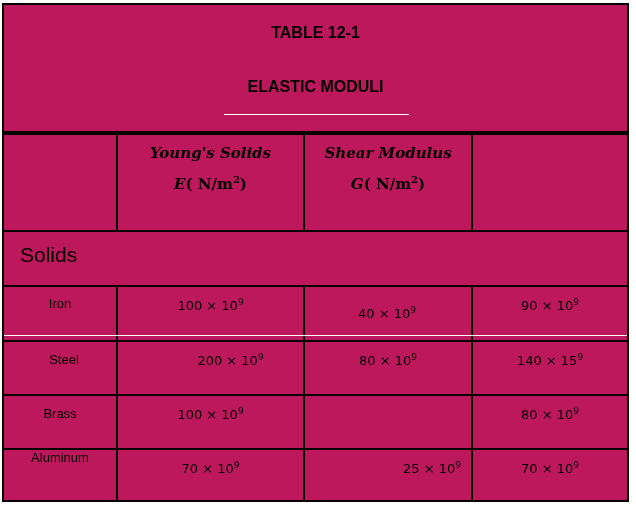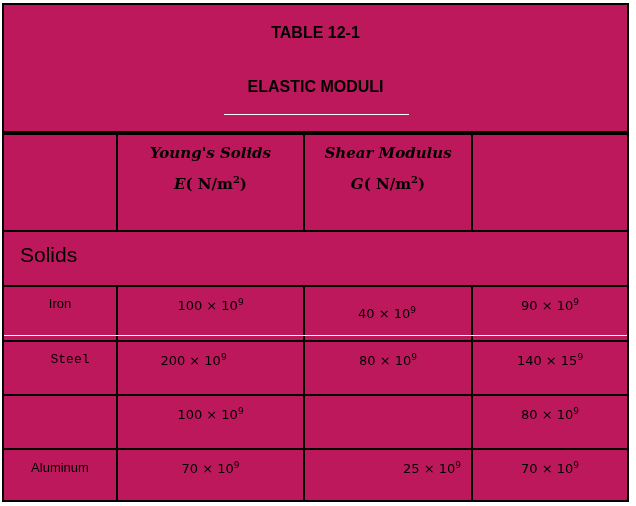--- a/index.html
+++ b/index.html
@@ -67,25 +67,26 @@
     <span class="unit" style="margin-top:12px;"><i>G</i><span>( N/m</span><sup>2</sup><span>)</span></span>
   </div>
 
   <div class="section">Solids</div>
 
   <div class="cell mat" style="left:0;top:291px;width:112px;">Iron</div>
   <div class="cell val" style="left:114px;top:292px;width:185px;display:block;"><span>100 × 10</span><sup>9</sup></div>
   <div class="cell val" style="left:301px;top:300px;width:164px;display:block;"><span>40 × 10</span><sup>9</sup></div>
   <div class="cell val" style="left:469px;top:292px;width:154px;display:block;"><span>90 × 10</span><sup>9</sup></div>
 
-  <div class="cell mat" style="left:14px;top:347px;width:104px;font-family:Liberation Mono, monospace;">Steel</div>
-  <div class="cell val" style="left:114px;top:347px;width:151px;display:block;"><span>200 × 10</span><sup>9</sup></div>
+  <div class="cell mat" style="left:8px;top:347px;width:104px;">Steel</div>
+  <div class="cell val" style="left:114px;top:347px;width:151px;display:block;padding-left:37px;"><span>200 × 10</span><sup>9</sup></div>
   <div class="cell val" style="left:301px;top:347px;width:166px;display:block;"><span>80 × 10</span><sup>9</sup></div>
   <div class="cell val" style="left:469px;top:347px;width:154px;display:block;"><span>140 × 15</span><sup>9</sup></div>
 
+  <div class="cell mat" style="left:0;top:401px;width:112px;">Brass</div>
   <div class="cell val" style="left:114px;top:401px;width:185px;display:block;"><span>100 × 10</span><sup>9</sup></div>
   <div class="cell val" style="left:469px;top:401px;width:154px;display:block;"><span>80 × 10</span><sup>9</sup></div>
 
-  <div class="cell mat" style="left:0;top:455px;width:112px;">Aluminum</div>
+  <div class="cell mat" style="left:0;top:445px;width:112px;">Aluminum</div>
   <div class="cell val" style="left:114px;top:455px;width:185px;display:block;"><span>70 × 10</span><sup>9</sup></div>
   <div class="cell val" style="left:301px;top:455px;width:166px;display:block;margin-left:44px;"><span>25 × 10</span><sup>9</sup></div>
   <div class="cell val" style="left:469px;top:455px;width:154px;display:block;"><span>70 × 10</span><sup>9</sup></div>
 </div>
 
 </body></html>

